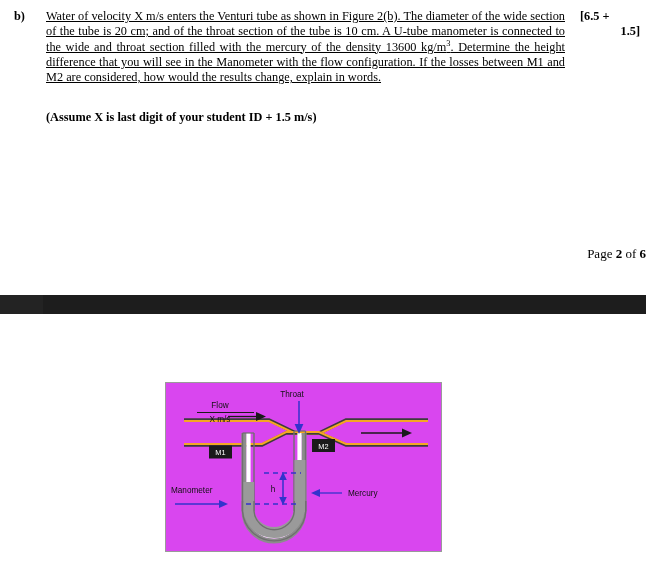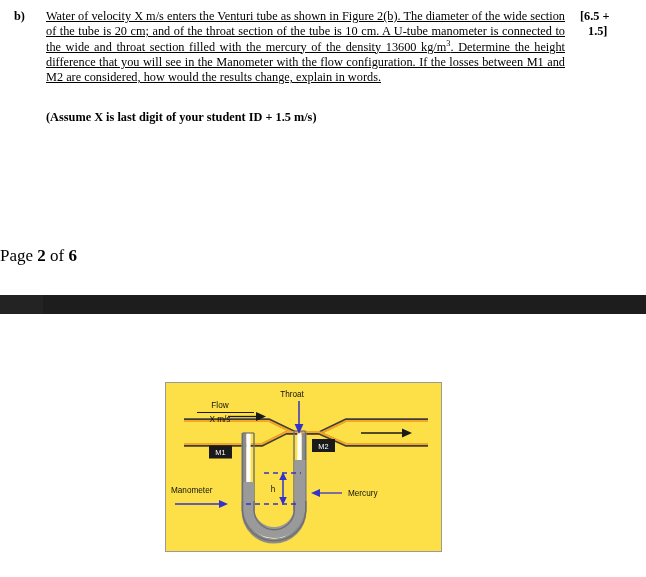--- a/index.html
+++ b/index.html
@@ -63,30 +63,30 @@
   .q-marks {
     position: absolute;
     left: 572px;
     top: 9px;
     width: 68px;
     font-size: 12.3px;
     font-weight: bold;
     line-height: 15.3px;
   }
   .q-marks .marks-line1 { display: block; text-align: left; padding-left: 8px; }
-  .q-marks .marks-line2 { display: block; text-align: left; padding-left: 16px; }
+  .q-marks .marks-line2 { display: block; text-align: right; padding-left: 16px; }
 
   
   #page-footer {
     position: absolute;
     left: 0;
     top: 246px;
     width: 646px;
-    text-align: left;
-    font-size: 17px;
+    text-align: right;
+    font-size: 13px;
   }
   #page-footer b { font-weight: bold; }
 
   
   #separator-band {
     position: absolute;
     left: 0;
     top: 295px;
     width: 646px;
     height: 19px;
@@ -110,21 +110,21 @@
     height: 170px;
   }
   #figure-frame {
     position: absolute;
     left: 0;
     top: 0;
     width: 277px;
     height: 170px;
     border: 1px solid #9a9a9a;
     box-sizing: border-box;
-    background: #fde047;
+    background: #d946ef;
     overflow: hidden;
     font-family: "Liberation Sans", sans-serif;
   }
   #figure-caption {
     position: absolute;
     left: 0;
     top: 174px;
     width: 277px;
     text-align: center;
     font-family: "Liberation Serif", serif;

